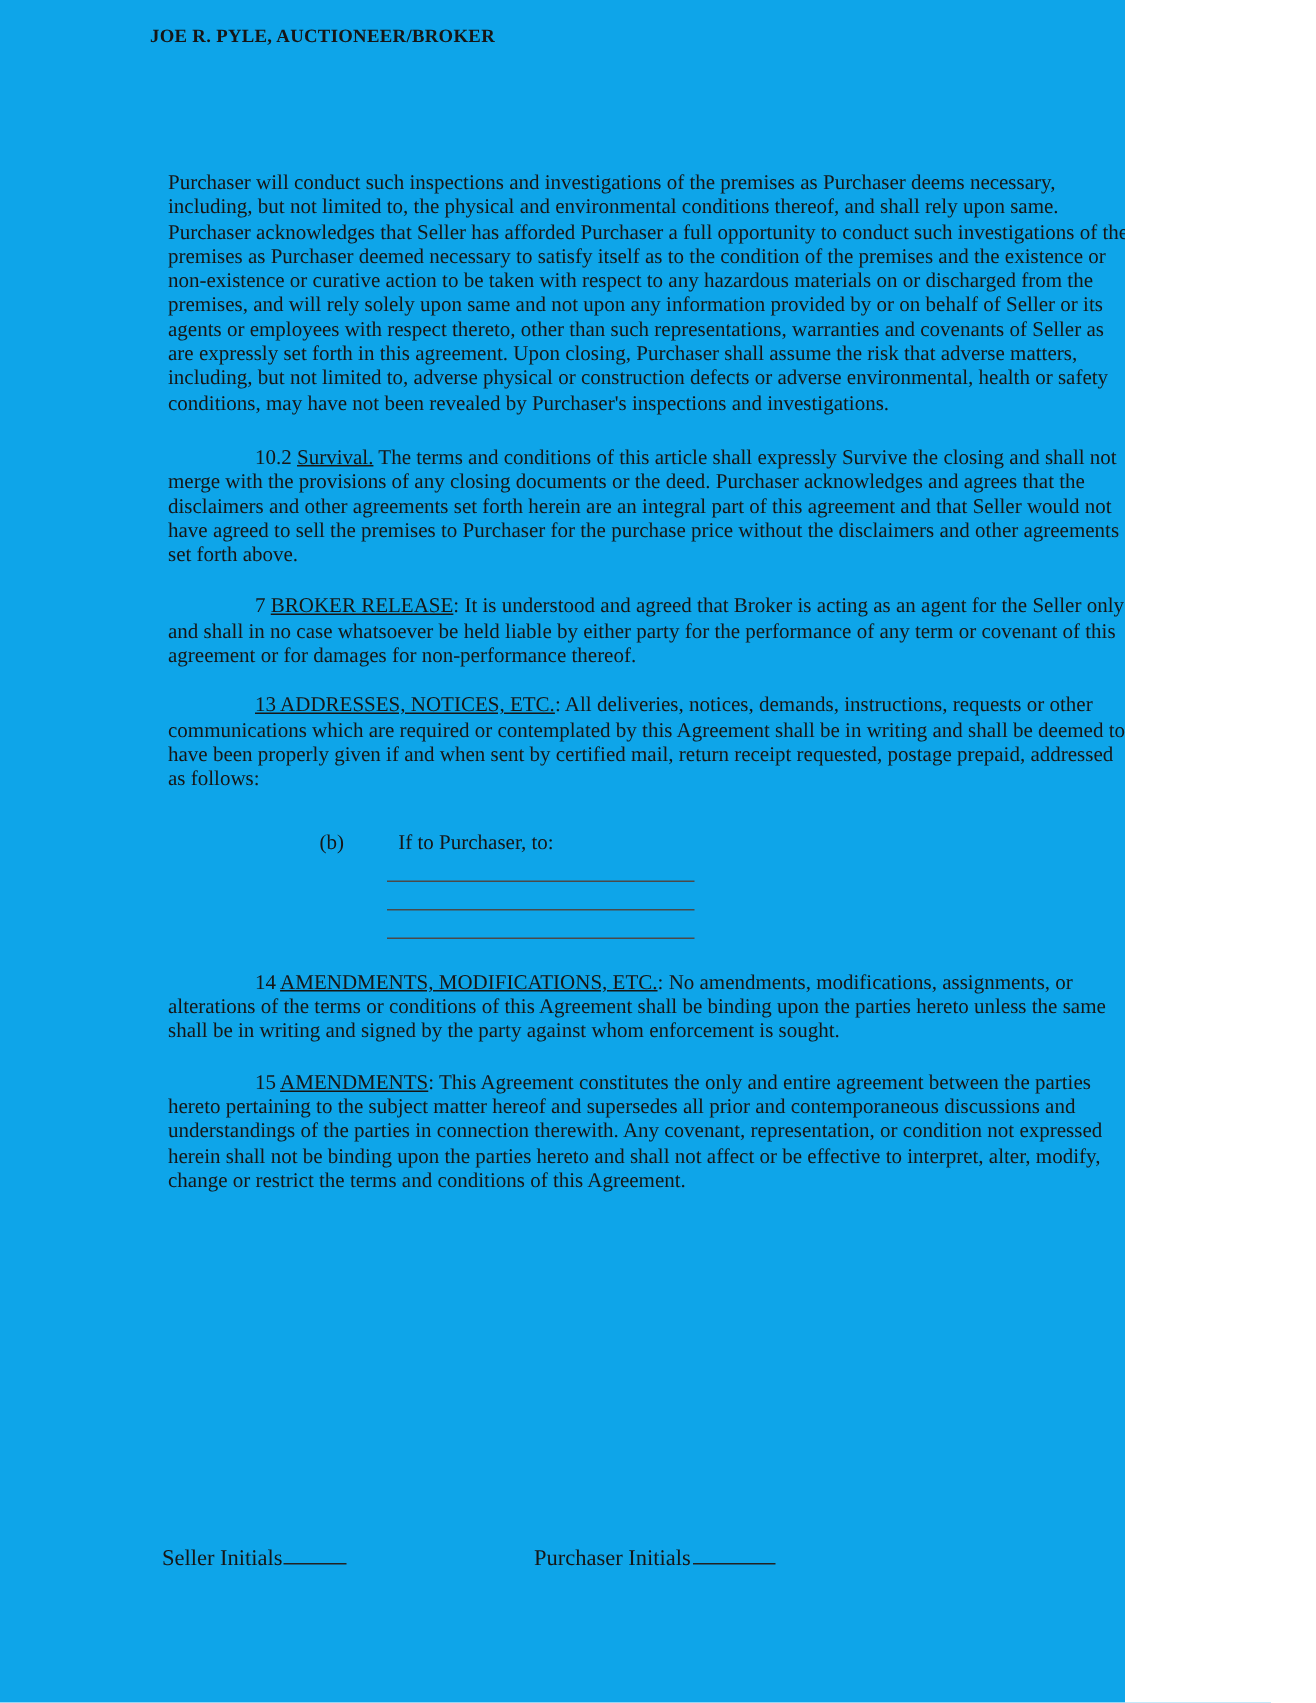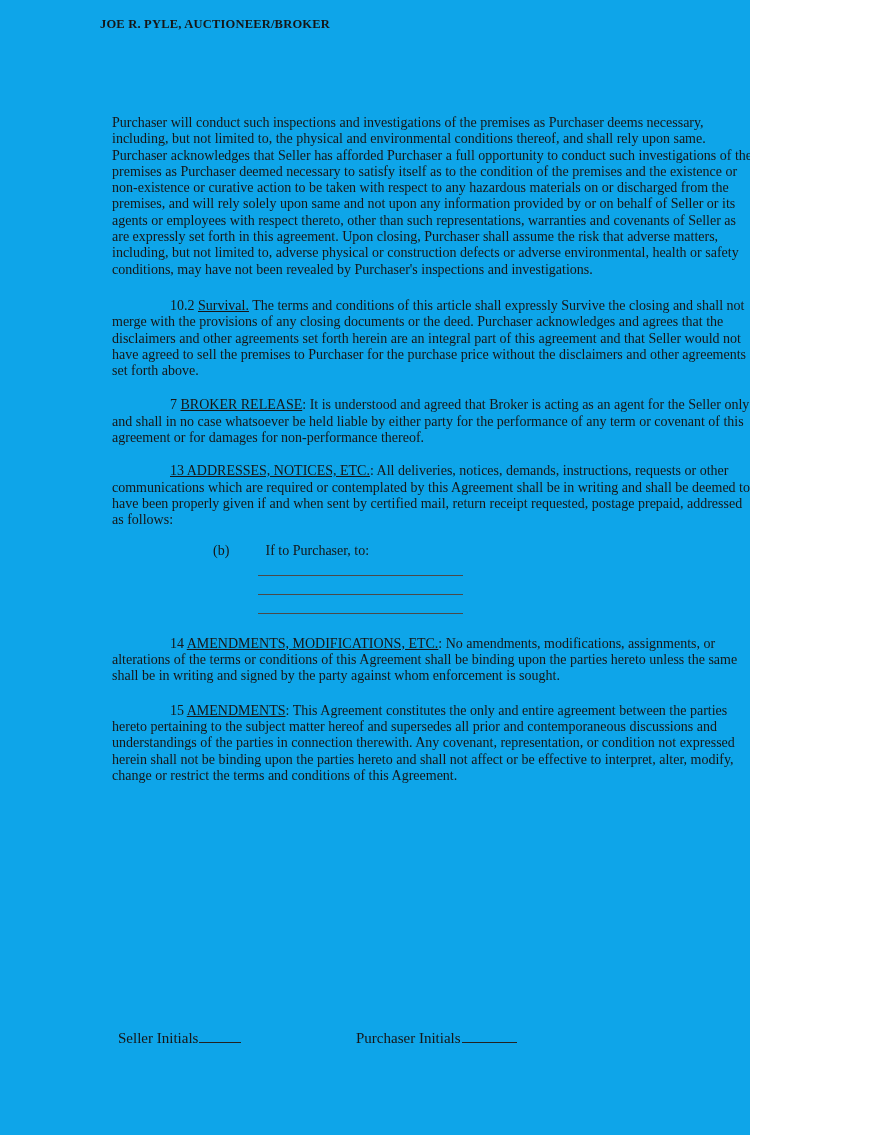--- a/index.html
+++ b/index.html
@@ -32,40 +32,40 @@
     width: 668px;
     font-size: 14px;
     line-height: 16.3px;
   }
   .para { margin: 12px; }
   .sec  { text-indent: 58px; }
   .m-s1 { margin-top: 20px; }
   .m-s2 { margin-top: 18px; }
   .m-s3 { margin-top: 17px; }
   .m-na { margin-top: 19px; }
-  .m-nb { margin-top: 14px; }
+  .m-nb { margin-top: 26px; }
   .m-s4 { margin-top: 22px; }
   .m-s5 { margin-top: 18px; }
   .m-s6 { margin-top: 17px; }
   .u { text-decoration: underline; }
   .notice-row { margin-left: 113px; }
   .notice-label { display: inline-block; width: 49px; }
   .blank-lines { margin-left: 158px; margin-top: 4px; width: 205px; }
   .blank-line { height: 18px; border-bottom: 1px solid #4a4a4a; }
   .blank-line:first-child { height: 12px; }
   .footer {
     position: absolute;
     left: 100px;
     top: 1028px;
     width: 668px;
     font-size: 15px;
     line-height: 18px;
   }
   .init { position: absolute; top: 0; white-space: nowrap; }
-  .init.seller { left: 18px; }
+  .init.seller { left: 8px; }
   .init.purchaser { left: 256px; }
   .init-line {
     display: inline-block;
     height: 14px;
     border-bottom: 1.4px solid #222222;
     margin-left: 1px;
     vertical-align: baseline;
   }
   .init-line.seller-line { width: 42px; }
   .init-line.purchaser-line { width: 55px; }

